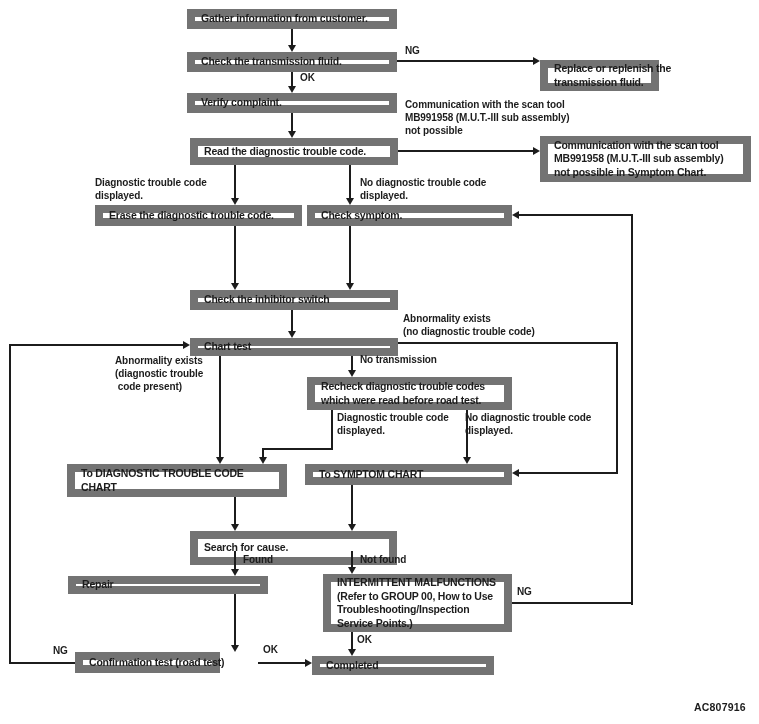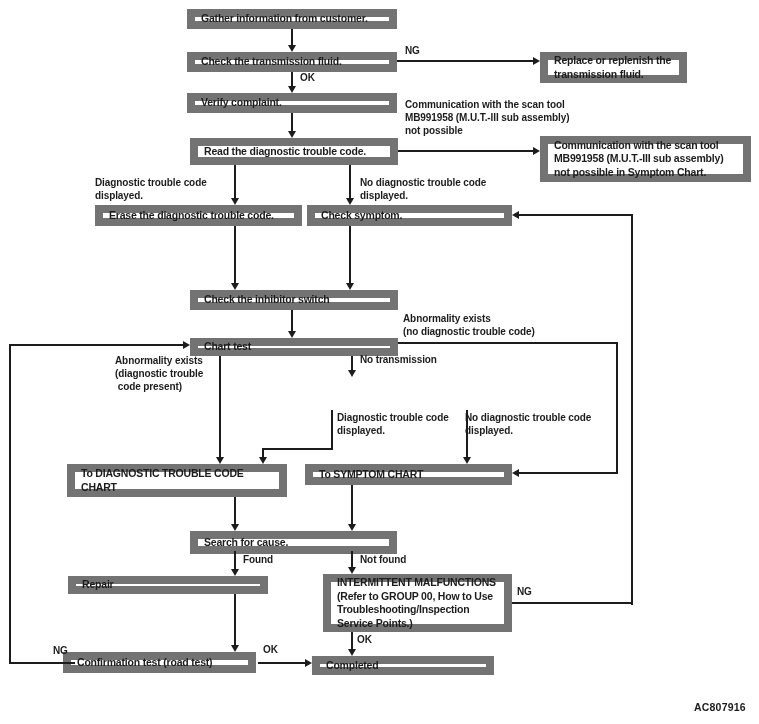--- a/index.html
+++ b/index.html
@@ -24,41 +24,43 @@
   .ah.left{border-top:4px solid transparent;border-bottom:4px solid transparent;border-right:7px solid #1c1c1c;}
   .figcode{position:absolute;font-size:10.5px;font-weight:bold;letter-spacing:0.2px;}
 </style>
 </head>
 <body>
 
 <div class="canvas">
 
   <div class="node" style="left:187px;top:9px;width:210px;height:20px">Gather information from customer.</div>
   <div class="node" style="left:187px;top:52px;width:210px;height:20px">Check the transmission fluid.</div>
-  <div class="node" style="left:540px;top:52px;width:147px;height:31px">Replace or replenish the
+  <div class="node" style="left:540px;top:60px;width:119px;height:31px">Replace or replenish the
 transmission fluid.</div>
   <div class="node" style="left:187px;top:93px;width:210px;height:20px">Verify complaint.</div>
   <div class="node" style="left:190px;top:138px;width:208px;height:27px">Read the diagnostic trouble code.</div>
   <div class="node" style="left:540px;top:136px;width:211px;height:46px">Communication with the scan tool
 MB991958 (M.U.T.-III sub assembly)
 not possible in Symptom Chart.</div>
   <div class="node" style="left:95px;top:205px;width:207px;height:21px">Erase the diagnostic trouble code.</div>
   <div class="node" style="left:307px;top:205px;width:205px;height:21px">Check symptom.</div>
   <div class="node" style="left:190px;top:290px;width:208px;height:20px">Check the inhibitor switch</div>
   <div class="node" style="left:190px;top:338px;width:208px;height:18px">Chart test</div>
+  <div class="node" style="left:307px;top:377px;width:205px;height:33px">Recheck diagnostic trouble codes
+which were read before road test.</div>
   <div class="node" style="left:67px;top:464px;width:220px;height:33px">To DIAGNOSTIC TROUBLE CODE
 CHART</div>
   <div class="node" style="left:305px;top:464px;width:207px;height:21px">To SYMPTOM CHART</div>
-  <div class="node" style="left:190px;top:531px;width:207px;height:23px">Search for cause.</div>
+  <div class="node" style="left:190px;top:531px;width:207px;height:34px">Search for cause.</div>
   <div class="node" style="left:68px;top:576px;width:200px;height:18px">Repair</div>
   <div class="node" style="left:323px;top:574px;width:189px;height:58px">INTERMITTENT MALFUNCTIONS
 (Refer to GROUP 00, How to Use
 Troubleshooting/Inspection
 Service Points.)</div>
-  <div class="node" style="left:63px;top:652px;width:193px;height:21px">Confirmation test (road test)</div>
+  <div class="node" style="left:75px;top:652px;width:145px;height:21px">Confirmation test (road test)</div>
   <div class="node" style="left:312px;top:656px;width:182px;height:19px">Completed</div>
 
   <div class="lbl" style="left:405px;top:44px">NG</div>
   <div class="lbl" style="left:300px;top:71px">OK</div>
   <div class="lbl" style="left:405px;top:98px">Communication with the scan tool
 MB991958 (M.U.T.-III sub assembly)
 not possible</div>
   <div class="lbl" style="left:95px;top:176px">Diagnostic trouble code
 displayed.</div>
   <div class="lbl" style="left:360px;top:176px">No diagnostic trouble code

